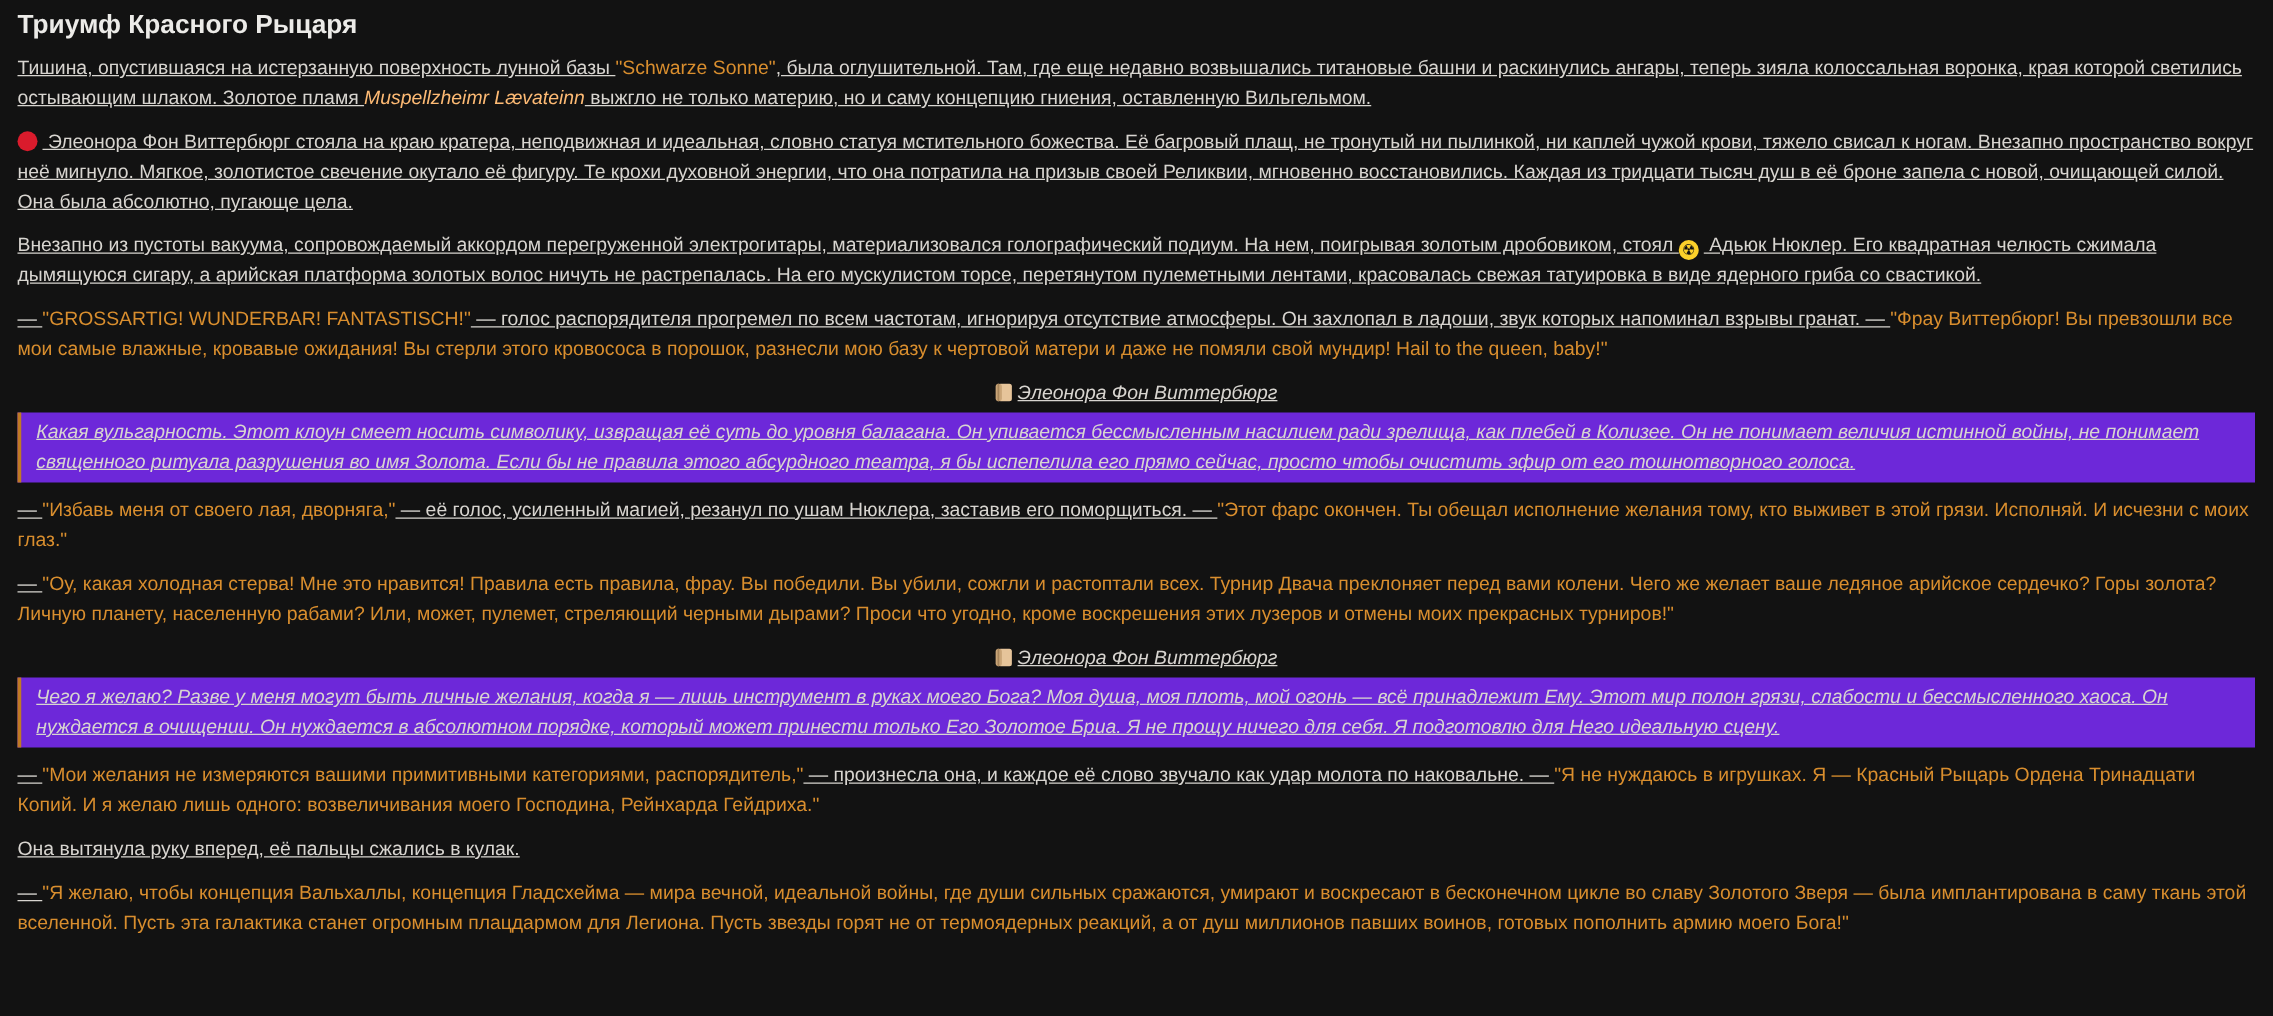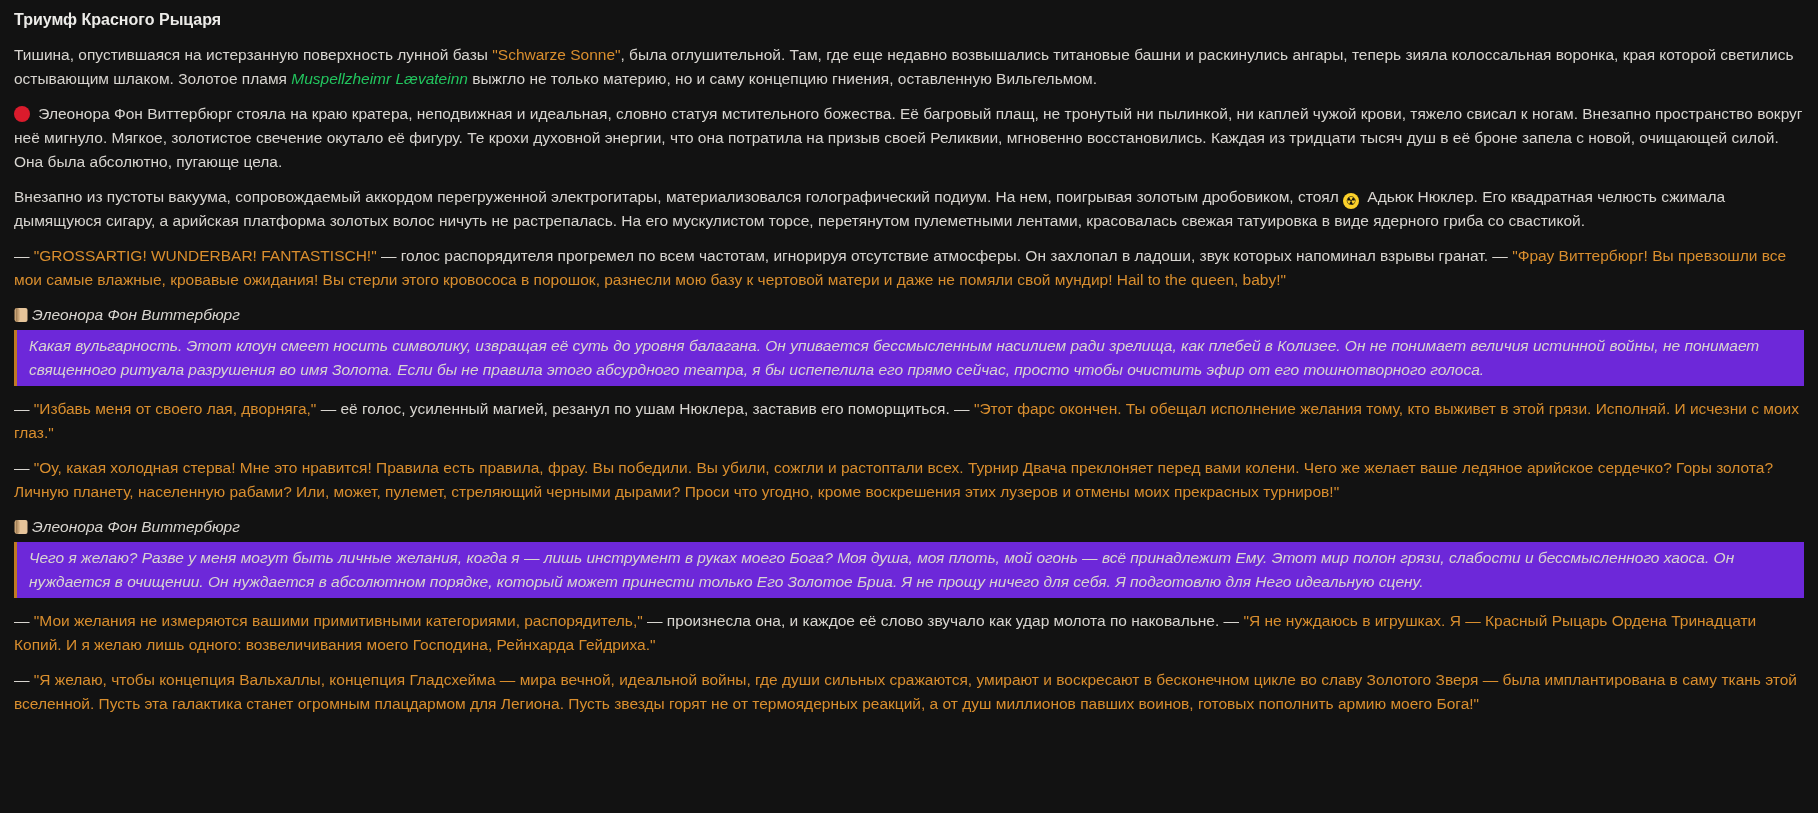--- a/index.html
+++ b/index.html
@@ -11,30 +11,31 @@
     font-family: "Liberation Sans", "DejaVu Sans", sans-serif;
   }
   .content {
     padding: 7px 14px 0 14px;
     color: #d8d5d0;
     font-size: 15.5px;
     line-height: 24px;
   }
   .title {
     font-weight: bold;
-    font-size: 16px;
+    font-size: 21px;
     color: #ecebe8;
     margin: 2px 0 12px 0;
     line-height: 22px;
   }
   p.story-p { margin: 0 0 11px 0; }
-  .plain { color: #d8d5d0; }
+  .plain { color: #d8d5d0; text-decoration: underline; }
   .accent { color: #d98e2e; }
-  .muted-italic { color: #22c55e; font-style: italic; }
+  .muted-italic { color: #fdba74; font-style: italic; }
   .quote-header {
+    text-align: center;
     font-style: italic;
     color: #cfc9c2;
     margin: 0 0 3px 0;
   }
   blockquote.char-quote {
     margin: 0 0 11px 0;
     padding: 4px 12px;
     background: #6d28d9;
     border-left: 3px solid #c07a24;
     color: #a6a19b;
@@ -81,15 +82,16 @@
       <blockquote class="char-quote"><span class="plain">Какая вульгарность. Этот клоун смеет носить символику, извращая её суть до уровня балагана. Он упивается бессмысленным насилием ради зрелища, как плебей в Колизее. Он не понимает величия истинной войны, не понимает священного ритуала разрушения во имя Золота. Если бы не правила этого абсурдного театра, я бы испепелила его прямо сейчас, просто чтобы очистить эфир от его тошнотворного голоса.</span></blockquote>
       <p class="story-p"><span class="plain">— </span><span class="accent">"Избавь меня от своего лая, дворняга,"</span><span class="plain"> — её голос, усиленный магией, резанул по ушам Нюклера, заставив его поморщиться. — </span><span class="accent">"Этот фарс окончен. Ты обещал исполнение желания тому, кто выживет в этой грязи. Исполняй. И исчезни с моих глаз."</span></p>
       <p class="story-p"><span class="plain">— </span><span class="accent">"Оу, какая холодная стерва! Мне это нравится! Правила есть правила, фрау. Вы победили. Вы убили, сожгли и растоптали всех. Турнир Двача преклоняет перед вами колени. Чего же желает ваше ледяное арийское сердечко? Горы золота? Личную планету, населенную рабами? Или, может, пулемет, стреляющий черными дырами? Проси что угодно, кроме воскрешения этих лузеров и отмены моих прекрасных турниров!"</span></p>
       <div class="quote-header"><span class="icon scroll-icon"><svg width="14" height="16" viewBox="0 0 14 16">
             <rect x="2.5" y="1" width="11" height="14" rx="2" fill="#e6c49a"></rect>
             <rect x="0.5" y="1" width="5" height="14" rx="2.4" fill="#c9a477"></rect>
             <rect x="2" y="1" width="1.4" height="14" fill="#a5835a"></rect>
           </svg></span><span class="plain">Элеонора Фон Виттербюрг</span></div>
       <blockquote class="char-quote"><span class="plain">Чего я желаю? Разве у меня могут быть личные желания, когда я — лишь инструмент в руках моего Бога? Моя душа, моя плоть, мой огонь — всё принадлежит Ему. Этот мир полон грязи, слабости и бессмысленного хаоса. Он нуждается в очищении. Он нуждается в абсолютном порядке, который может принести только Его Золотое Бриа. Я не прощу ничего для себя. Я подготовлю для Него идеальную сцену.</span></blockquote>
       <p class="story-p"><span class="plain">— </span><span class="accent">"Мои желания не измеряются вашими примитивными категориями, распорядитель,"</span><span class="plain"> — произнесла она, и каждое её слово звучало как удар молота по наковальне. — </span><span class="accent">"Я не нуждаюсь в игрушках. Я — Красный Рыцарь Ордена Тринадцати Копий. И я желаю лишь одного: возвеличивания моего Господина, Рейнхарда Гейдриха."</span></p>
+      <p class="story-p"><span class="plain">Она вытянула руку вперед, её пальцы сжались в кулак.</span></p>
       <p class="story-p"><span class="plain">— </span><span class="accent">"Я желаю, чтобы концепция Вальхаллы, концепция Гладсхейма — мира вечной, идеальной войны, где души сильных сражаются, умирают и воскресают в бесконечном цикле во славу Золотого Зверя — была имплантирована в саму ткань этой вселенной. Пусть эта галактика станет огромным плацдармом для Легиона. Пусть звезды горят не от термоядерных реакций, а от душ миллионов павших воинов, готовых пополнить армию моего Бога!"</span></p>
     </div>
 </div>
 
 </body></html>

